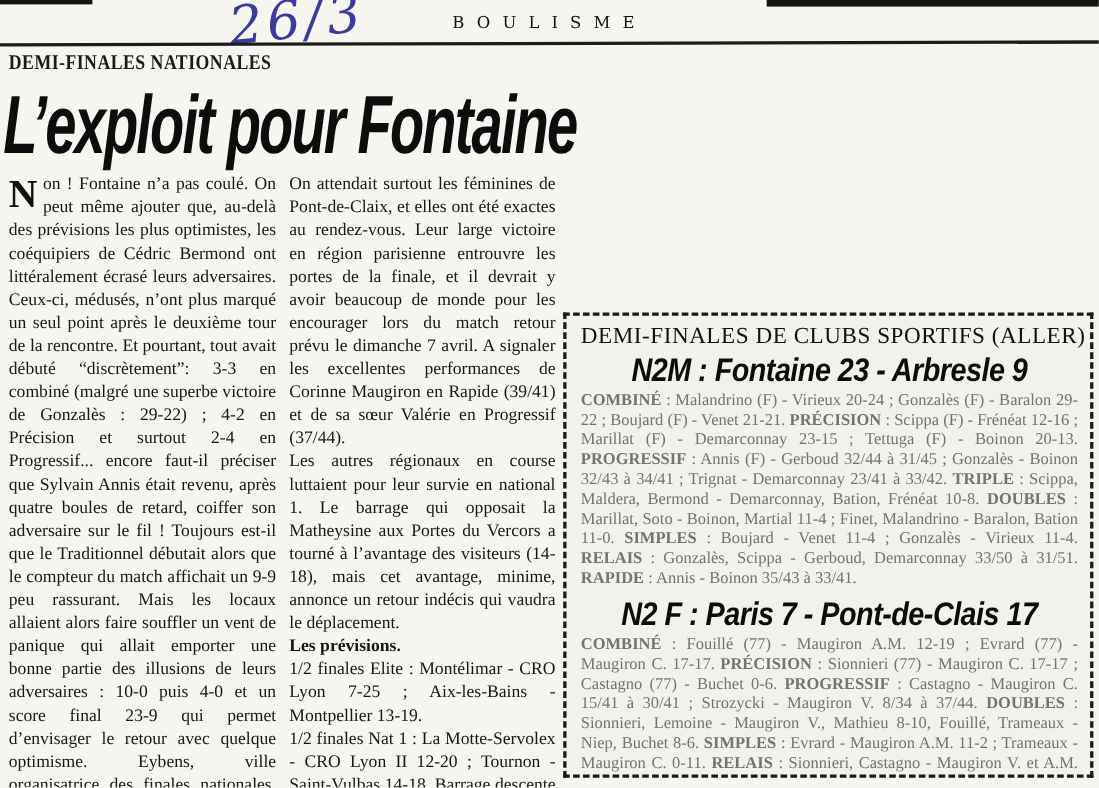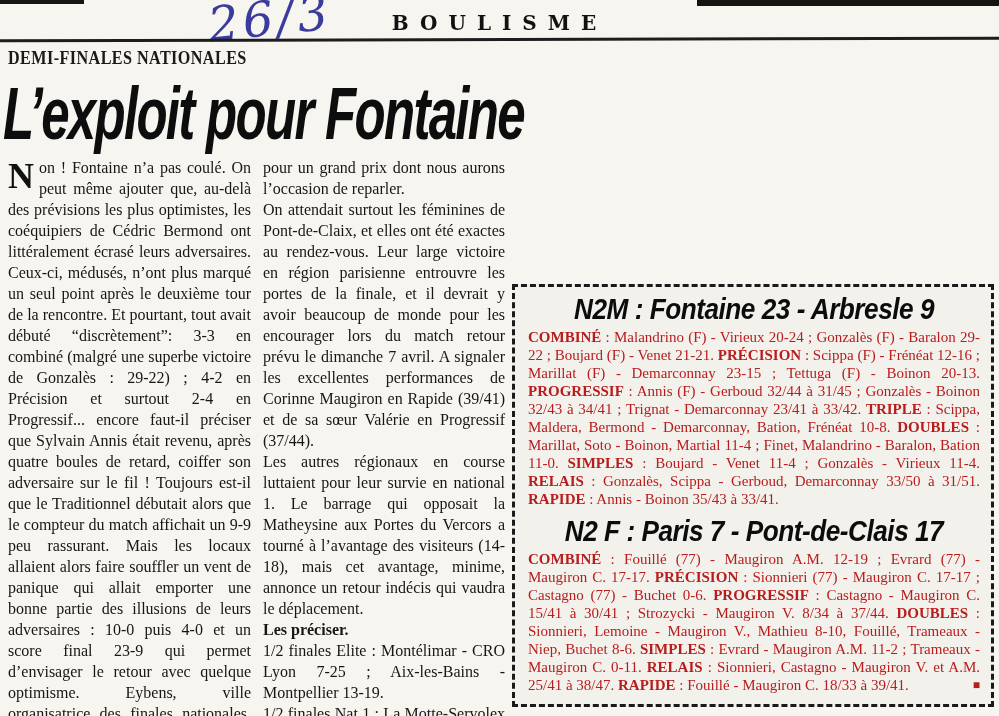--- a/index.html
+++ b/index.html
@@ -12,22 +12,22 @@
   .artifact{position:absolute;background:#141414;}
   .handwritten{
     position:absolute;left:208px;top:-8px;
     font-family:"DejaVu Serif",serif;font-style:italic;
     font-size:48px;line-height:52px;
     transform:rotate(-6deg);
     letter-spacing:4px;
   }
   .section-title{
     position:absolute;left:0;right:0;top:11px;text-align:center;
-    font-family:"DejaVu Serif",serif;font-weight:bold;
-    font-size:20px;letter-spacing:11px;color:#111;
+    font-family:"DejaVu Serif",serif;font-weight:normal;
+    font-size:15px;letter-spacing:11px;color:#111;
   }
   .header-rule{
     position:absolute;left:0;top:38px;width:999px;height:3px;
     background:#1d1d1d;transform:rotate(-0.15deg);
   }
   .kicker{
     position:absolute;left:8px;top:47px;
     font-family:"Liberation Serif",serif;font-weight:bold;
     font-size:19px;letter-spacing:.5px;color:#1a1a1a;
     transform:scaleX(.85);transform-origin:left center;white-space:nowrap;
@@ -65,53 +65,53 @@
   }
   .match-title{
     text-align:center;
     font-family:"Liberation Sans",sans-serif;
     font-weight:bold;font-style:italic;
     font-size:27px;color:#0c0c0c;letter-spacing:-0.5px;
     margin:1px 0 4px 0;white-space:nowrap;
     transform:scale(.97,1.1);transform-origin:center top;
   }
   .match-title.second{margin-top:7px;}
-  .box-body{font-size:15px;line-height:18px;text-align:justify;color:#b91c1c;}
+  .box-body{font-size:15px;line-height:18px;text-align:justify;color:#737373;}
   .box-body .para{margin:0;}
   .box-body .endmark{font-size:12px;line-height:18px;}
 </style>
 </head>
 <body>
 
 <div class="artifact" style="left:0;top:0;width:84px;height:4px;"></div>
 <div class="artifact" style="left:697px;top:0;width:302px;height:6px;"></div>
 
 <div class="handwritten" style="color:#3b3b9d;">26/3</div>
 <div class="section-title">BOULISME</div>
 <div class="header-rule"></div>
 <div class="kicker">DEMI-FINALES NATIONALES</div>
 <div class="headline">L’exploit pour Fontaine</div>
 
 <div class="col" style="left:8px;width:243px;">
     <p class="para cont"><span class="dropcap">N</span><span>on ! Fontaine n’a pas coulé. On peut même ajouter que, au-delà des prévisions les plus optimistes, les coéquipiers de Cédric Bermond ont littéralement écrasé leurs adversaires. Ceux-ci, médusés, n’ont plus marqué un seul point après le deuxième tour de la rencontre. Et pourtant, tout avait débuté “discrètement”: 3-3 en combiné (malgré une superbe victoire de Gonzalès : 29-22) ; 4-2 en Précision et surtout 2-4 en Progressif... encore faut-il préciser que Sylvain Annis était revenu, après quatre boules de retard, coiffer son adversaire sur le fil ! Toujours est-il que le Traditionnel débutait alors que le compteur du match affichait un 9-9 peu rassurant. Mais les locaux allaient alors faire souffler un vent de panique qui allait emporter une bonne partie des illusions de leurs adversaires : 10-0 puis 4-0 et un score final 23-9 qui permet d’envisager le retour avec quelque optimisme. Eybens, ville organisatrice des finales nationales, n’a jamais été aussi proche de Fontaine, qui va continuer sur sa lancée en accueillant, le week-end prochain, les meilleures équipes nationales</span></p>
   </div>
 <div class="col" style="left:263px;width:242px;">
-    <p class="para"><span>pour un grand prix dont nous aurons l’occasion de reparler.</span></p>
     <p class="para"><span>On attendait surtout les féminines de Pont-de-Claix, et elles ont été exactes au rendez-vous. Leur large victoire en région parisienne entrouvre les portes de la finale, et il devrait y avoir beaucoup de monde pour les encourager lors du match retour prévu le dimanche 7 avril. A signaler les excellentes performances de Corinne Maugiron en Rapide (39/41) et de sa sœur Valérie en Progressif (37/44).</span></p>
     <p class="para"><span>Les autres régionaux en course luttaient pour leur survie en national 1. Le barrage qui opposait la Matheysine aux Portes du Vercors a tourné à l’avantage des visiteurs (14-18), mais cet avantage, minime, annonce un retour indécis qui vaudra le déplacement.</span></p>
-    <p class="para"><span class="b">Les préciser.</span></p>
+    <p class="para"><span class="b">Les prévisions.</span></p>
     <p class="para"><span>1/2 finales Elite : Montélimar - CRO Lyon 7-25 ; Aix-les-Bains - Montpellier 13-19.</span></p>
     <p class="para"><span>1/2 finales Nat 1 : La Motte-Servolex - CRO Lyon II 12-20 ; Tournon - Saint-Vulbas 14-18. Barrage descente : Matheysine - Vercors 14-18.</span></p>
   </div>
 <div class="col" style="left:517px;width:239px;">
   </div>
 <div class="col" style="left:766px;width:228px;">
   </div>
 
 <div class="results-box">
+  <div class="box-header">DEMI-FINALES DE CLUBS SPORTIFS (ALLER)</div>
   <div class="match-title">N2M : Fontaine 23 - Arbresle 9</div>
   <div class="box-body">
       <p class="para"><span class="b">COMBINÉ</span><span> : Malandrino (F) - Virieux 20-24 ; Gonzalès (F) - Baralon 29-22 ; Boujard (F) - Venet 21-21. </span><span class="b">PRÉCISION</span><span> : Scippa (F) - Frénéat 12-16 ; Marillat (F) - Demarconnay 23-15 ; Tettuga (F) - Boinon 20-13. </span><span class="b">PROGRESSIF</span><span> : Annis (F) - Gerboud 32/44 à 31/45 ; Gonzalès - Boinon 32/43 à 34/41 ; Trignat - Demarconnay 23/41 à 33/42. </span><span class="b">TRIPLE</span><span> : Scippa, Maldera, Bermond - Demarconnay, Bation, Frénéat 10-8. </span><span class="b">DOUBLES</span><span> : Marillat, Soto - Boinon, Martial 11-4 ; Finet, Malandrino - Baralon, Bation 11-0. </span><span class="b">SIMPLES</span><span> : Boujard - Venet 11-4 ; Gonzalès - Virieux 11-4. </span><span class="b">RELAIS</span><span> : Gonzalès, Scippa - Gerboud, Demarconnay 33/50 à 31/51. </span><span class="b">RAPIDE</span><span> : Annis - Boinon 35/43 à 33/41.</span></p>
     </div>
   <div class="match-title second">N2 F : Paris 7 - Pont-de-Clais 17</div>
   <div class="box-body">
       <p class="para"><span class="b">COMBINÉ</span><span> : Fouillé (77) - Maugiron A.M. 12-19 ; Evrard (77) - Maugiron C. 17-17. </span><span class="b">PRÉCISION</span><span> : Sionnieri (77) - Maugiron C. 17-17 ; Castagno (77) - Buchet 0-6. </span><span class="b">PROGRESSIF</span><span> : Castagno - Maugiron C. 15/41 à 30/41 ; Strozycki - Maugiron V. 8/34 à 37/44. </span><span class="b">DOUBLES</span><span> : Sionnieri, Lemoine - Maugiron V., Mathieu 8-10, Fouillé, Trameaux - Niep, Buchet 8-6. </span><span class="b">SIMPLES</span><span> : Evrard - Maugiron A.M. 11-2 ; Trameaux - Maugiron C. 0-11. </span><span class="b">RELAIS</span><span> : Sionnieri, Castagno - Maugiron V. et A.M. 25/41 à 38/47. </span><span class="b">RAPIDE</span><span> : Fouillé - Maugiron C. 18/33 à 39/41.</span><span class="endmark">■</span></p>
     </div>
 </div>
 

